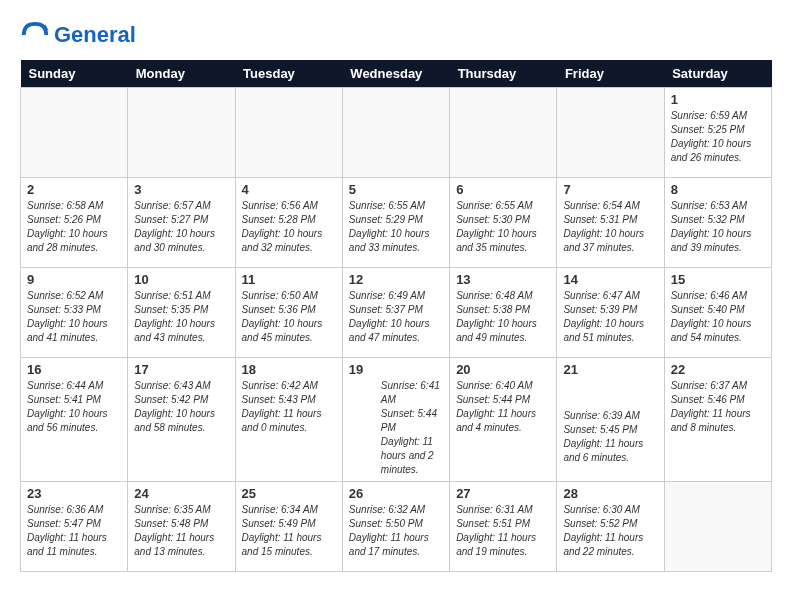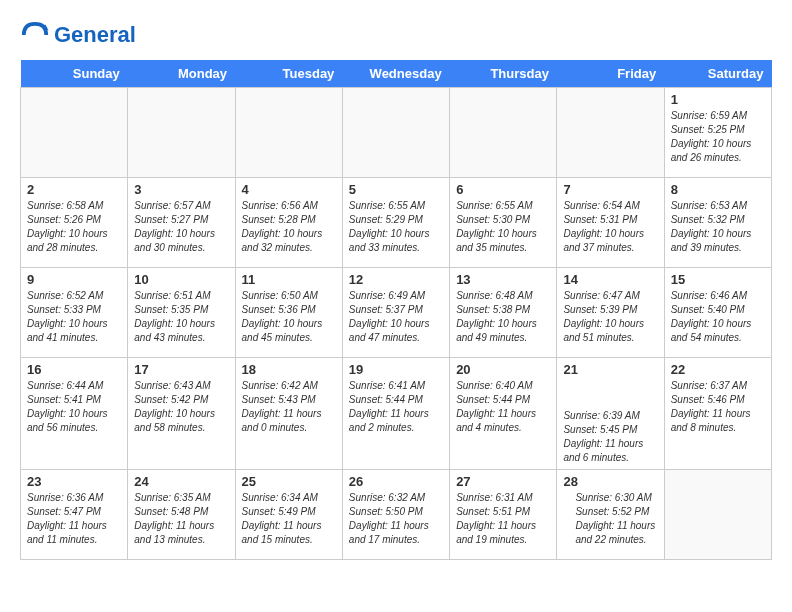--- a/index.html
+++ b/index.html
@@ -45,23 +45,23 @@
     .location {
       font-size: 16px;
       color: #555;
     }
     table {
       width: 100%;
       border-collapse: collapse;
       table-layout: fixed;
     }
     th {
-      background-color: #3b82f6;
+      background-color: #0f172a;
       color: #fff;
-      text-align: right;
+      text-align: left;
       padding: 6px 8px;
       font-size: 13px;
       font-weight: bold;
     }
     td {
       border: 1px solid #ccc;
       vertical-align: top;
       padding: 4px 6px;
       height: 90px;
       font-size: 10.5px;
@@ -227,21 +227,21 @@
 Daylight: 10 hours and 58 minutes.</div>
         </td>
         <td>
           <div class="day-num">18</div>
           <div class="day-info" style="white-space: pre-line;">Sunrise: 6:42 AM
 Sunset: 5:43 PM
 Daylight: 11 hours and 0 minutes.</div>
         </td>
         <td>
           <div class="day-num">19</div>
-          <div class="day-info" style="white-space: pre-line;">Sunrise: 6:41 AM
+          <div class="day-info" style="white-space: pre-line; margin-left: 32px;">Sunrise: 6:41 AM
 Sunset: 5:44 PM
 Daylight: 11 hours and 2 minutes.</div>
         </td>
         <td>
           <div class="day-num">20</div>
           <div class="day-info" style="white-space: pre-line;">Sunrise: 6:40 AM
 Sunset: 5:44 PM
 Daylight: 11 hours and 4 minutes.</div>
         </td>
         <td>
@@ -283,20 +283,20 @@
 Daylight: 11 hours and 17 minutes.</div>
         </td>
         <td>
           <div class="day-num">27</div>
           <div class="day-info" style="white-space: pre-line;">Sunrise: 6:31 AM
 Sunset: 5:51 PM
 Daylight: 11 hours and 19 minutes.</div>
         </td>
         <td>
           <div class="day-num">28</div>
-          <div class="day-info" style="white-space: pre-line; margin-left: 12px;">Sunrise: 6:30 AM
+          <div class="day-info" style="white-space: pre-line;">Sunrise: 6:30 AM
 Sunset: 5:52 PM
 Daylight: 11 hours and 22 minutes.</div>
         </td>
         <td class="empty"></td>
       </tr>
     </tbody>
 </table>
 
 </body></html>

